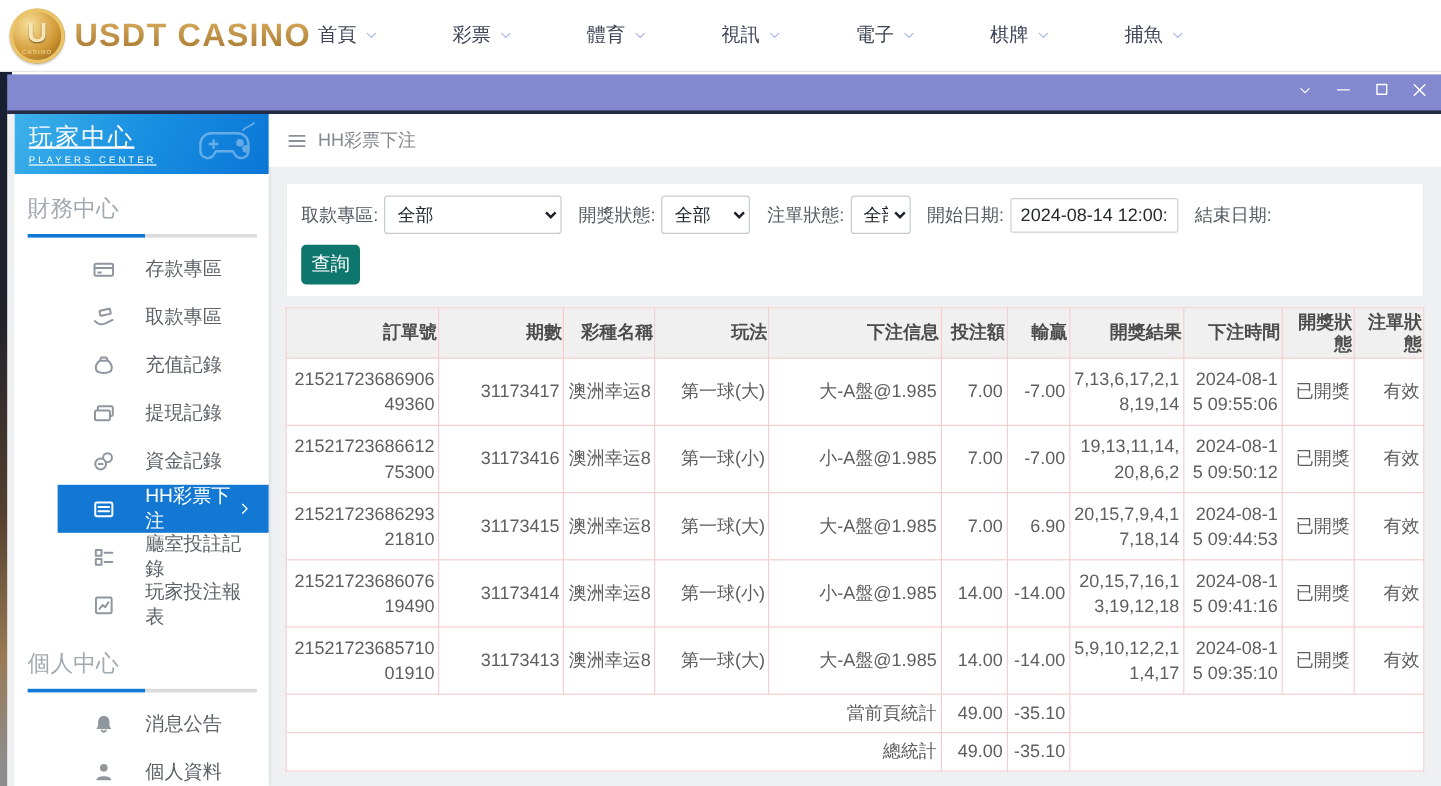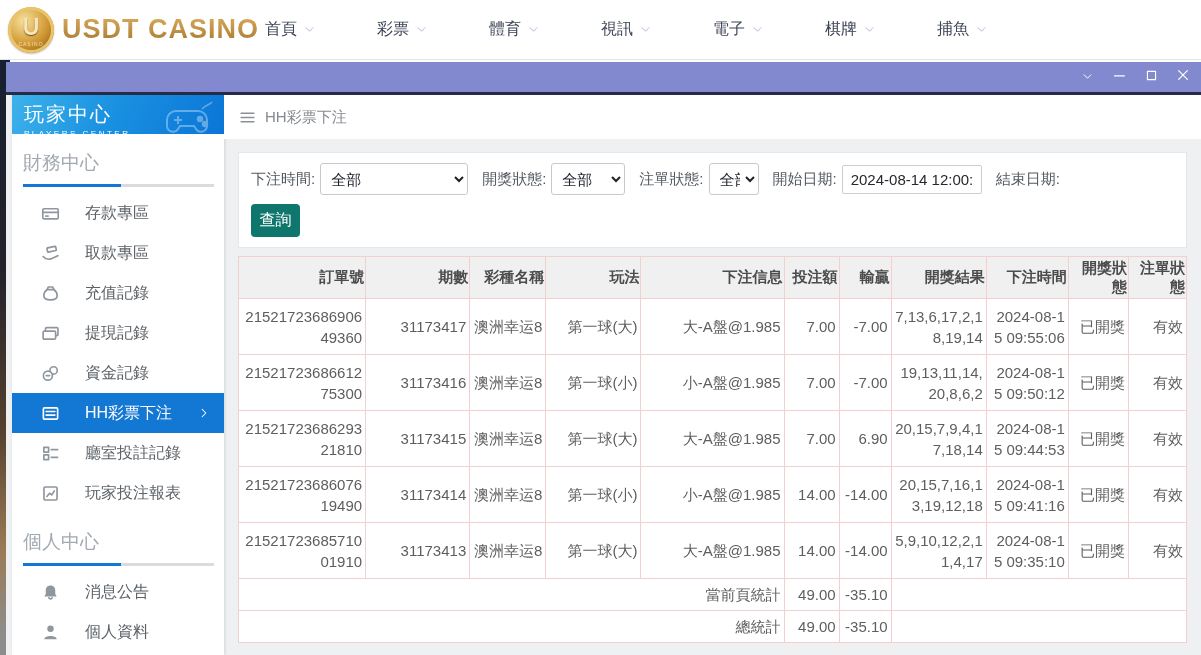--- a/index.html
+++ b/index.html
@@ -36,30 +36,30 @@
     display:flex; align-items:center; justify-content:flex-end; gap:0; flex-shrink:0; }
   .tb-btn { width:32px; height:33px; display:flex; align-items:center; justify-content:center;
     color:#fff; cursor:pointer; }
   .titlebar .tb-btn:last-child { margin-right:2px; }
 
   .window-content { flex:1; background:#eff0f2; display:flex; overflow:hidden; }
 
   
   .sidebar { width:212px; margin-left:6px; background:#fff; flex-shrink:0;
     box-shadow:1px 0 3px rgba(0,0,0,.12); overflow:hidden; }
-  .sidebar-header { height:39px; background:linear-gradient(115deg,#3eb2ea 0%,#1b92e2 45%,#0a75d6 100%);
-    color:#fff; padding:6px 0 0 12px; position:relative; overflow:hidden; }
+  .sidebar-header { height:50px; background:linear-gradient(115deg,#3eb2ea 0%,#1b92e2 45%,#0a75d6 100%);
+    color:#fff; padding:6px 0 0 12px; position:relative; overflow:hidden;text-decoration:underline; }
   .sidebar-header .t1 { font-size:20px; letter-spacing:2px; }
   .sidebar-header .t2 { font-size:8px; letter-spacing:2.5px; margin-top:1px; }
   .sidebar-header .pad { position:absolute; right:8px; top:4px; opacity:.35; color:#fff; }
   .side-section-title { color:#a3a9b1; font-size:19px; padding:16px 20px 8px 11px; }
   .section-underline { height:3px; margin:0 10px 6px 11px;
     background:linear-gradient(to right, #1377d4 0 98px, #d9dbde 98px 100%); }
   .side-item { height:40px; display:flex; align-items:center; padding:0 14px 0 29px;
-    color:#5c6268; font-size:16px; cursor:pointer; }
+    color:#5c6268; font-size:16px; cursor:pointer;margin-left:36px; }
   .side-item .icn { width:19px; display:flex; color:#8f969e; margin-right:25px; flex-shrink:0; }
   .side-item.active { background:#1377d4; color:#fff; }
   .side-item.active .icn { color:#fff; }
   .side-item .arrow { margin-left:auto; display:flex; color:#fff; }
 
   
   .main { flex:1; display:flex; flex-direction:column; min-width:0; }
   .breadcrumb-bar { height:44px; background:#fff; display:flex; align-items:center;
     padding-left:15px; gap:9px; color:#84888f; font-size:15px; flex-shrink:0; }
   .breadcrumb-bar .icn { color:#8b8f96; display:flex; cursor:pointer; }
@@ -326,21 +326,21 @@
               </g>
             </svg>
           </span>
         <span>HH彩票下注</span>
       </div>
 
       <div class="main-body">
 
         <div class="filter-panel">
           <div class="filter-row">
-            <label>下注時間:</label>
+            <label>取款專區:</label>
             <select class="sel-lottery">
               <option>全部</option>
             </select>
             <span class="gap"></span>
             <label>開獎狀態:</label>
             <select class="sel-draw">
               <option>全部</option>
             </select>
             <span class="gap"></span>
             <label>注單狀態:</label>

